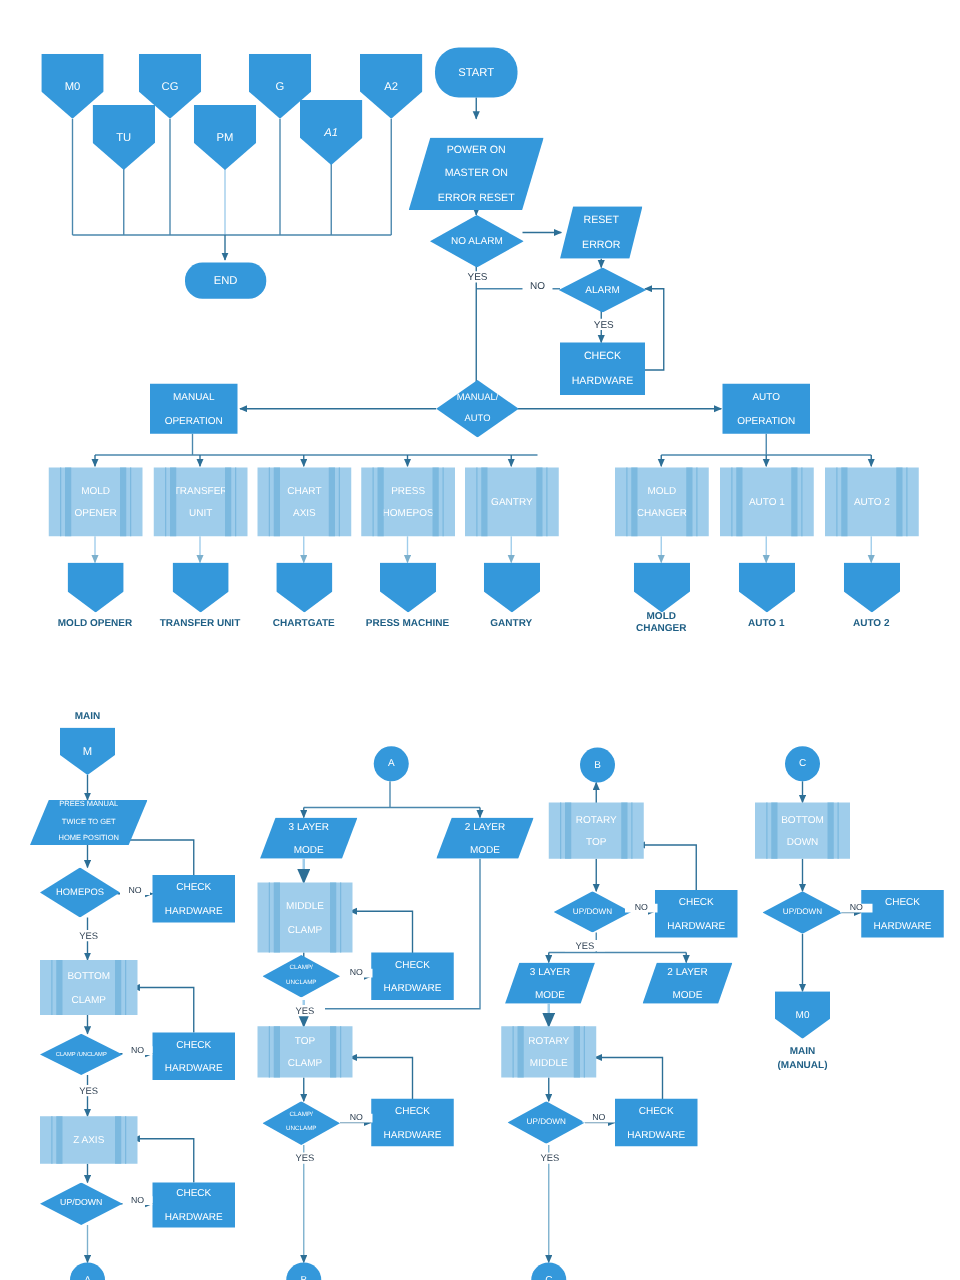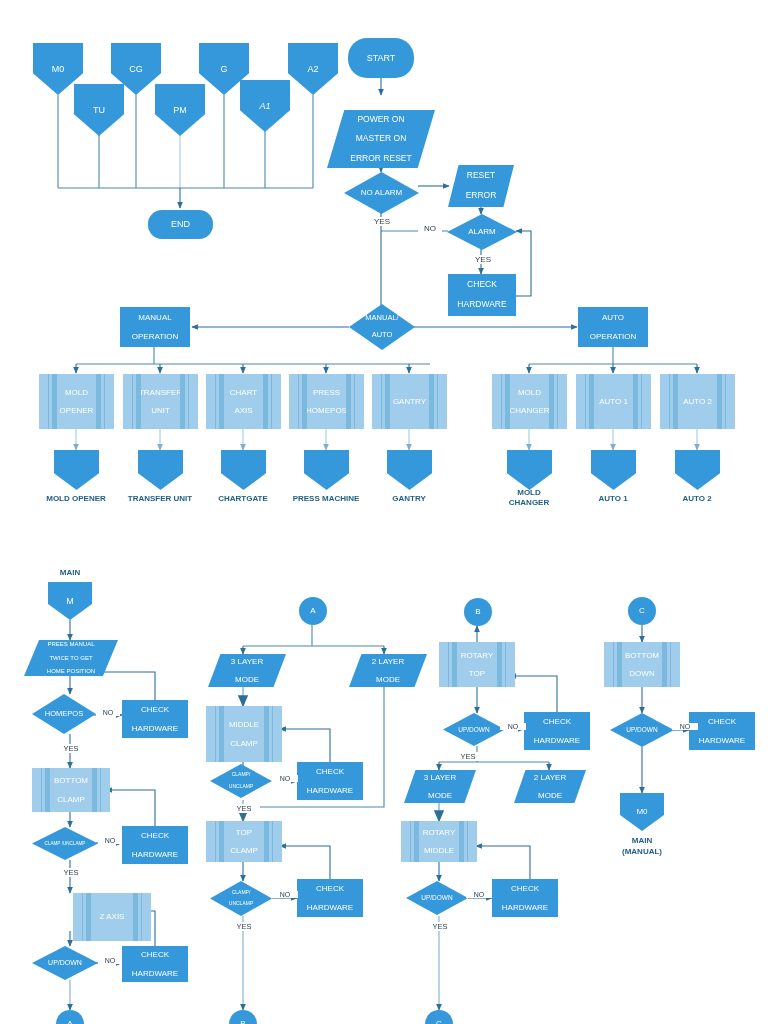--- a/index.html
+++ b/index.html
@@ -351,21 +351,21 @@
   <div class="node decision" style="left:32px;top:827px;width:66px;height:33px;font-size:4.6px;">
     <span>CLAMP /UNCLAMP</span>
   </div>
   <div class="node process" style="left:122px;top:826px;width:66px;height:38px;font-size:8px;">
     <span>
       <span>CHECK</span><br>
       <span>HARDWARE</span>
     </span>
   </div>
 
-  <div class="node predef" style="left:32px;top:893px;width:78px;height:48px;font-size:8px;margin-left:41px;">
+  <div class="node predef" style="left:32px;top:893px;width:78px;height:38px;font-size:8px;">
     <span class="bar2 bl"></span>
     <span class="bar2 br"></span>
     <span>Z AXIS</span>
   </div>
   <div class="node decision" style="left:32px;top:946px;width:66px;height:34px;font-size:7px;">
     <span>UP/DOWN</span>
   </div>
   <div class="node process" style="left:122px;top:946px;width:66px;height:36px;font-size:8px;">
     <span>
       <span>CHECK</span><br>

